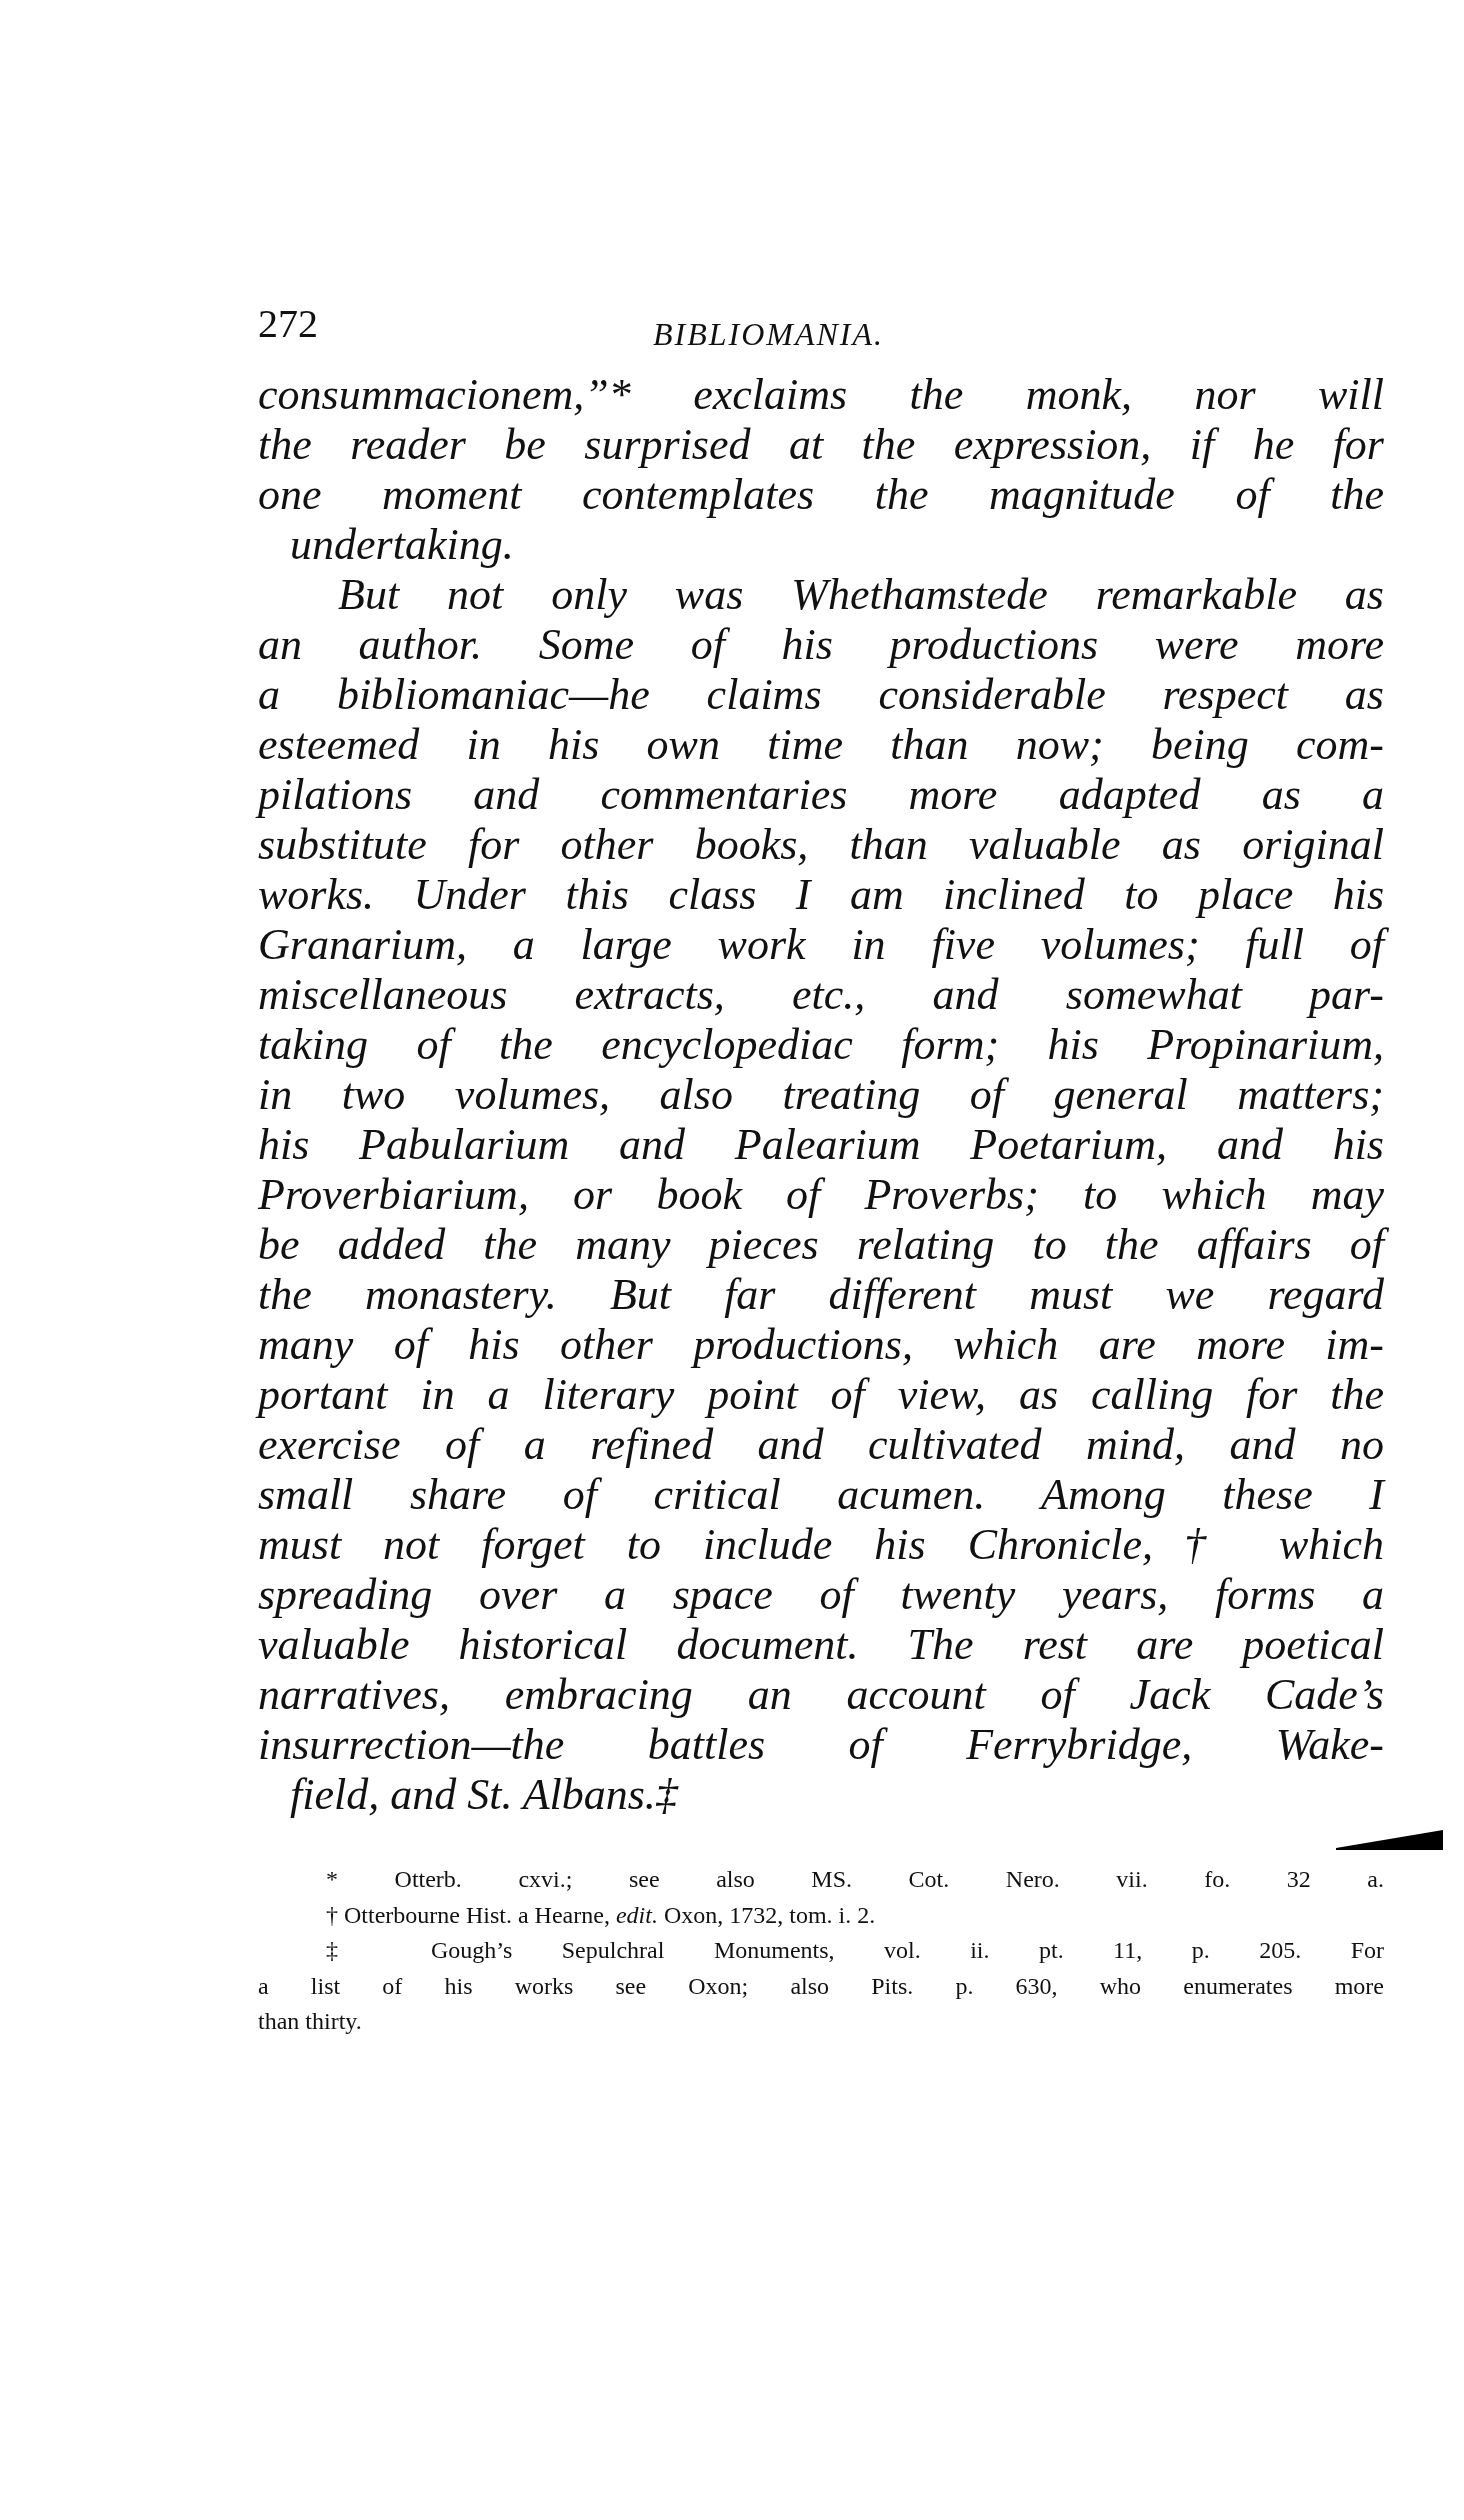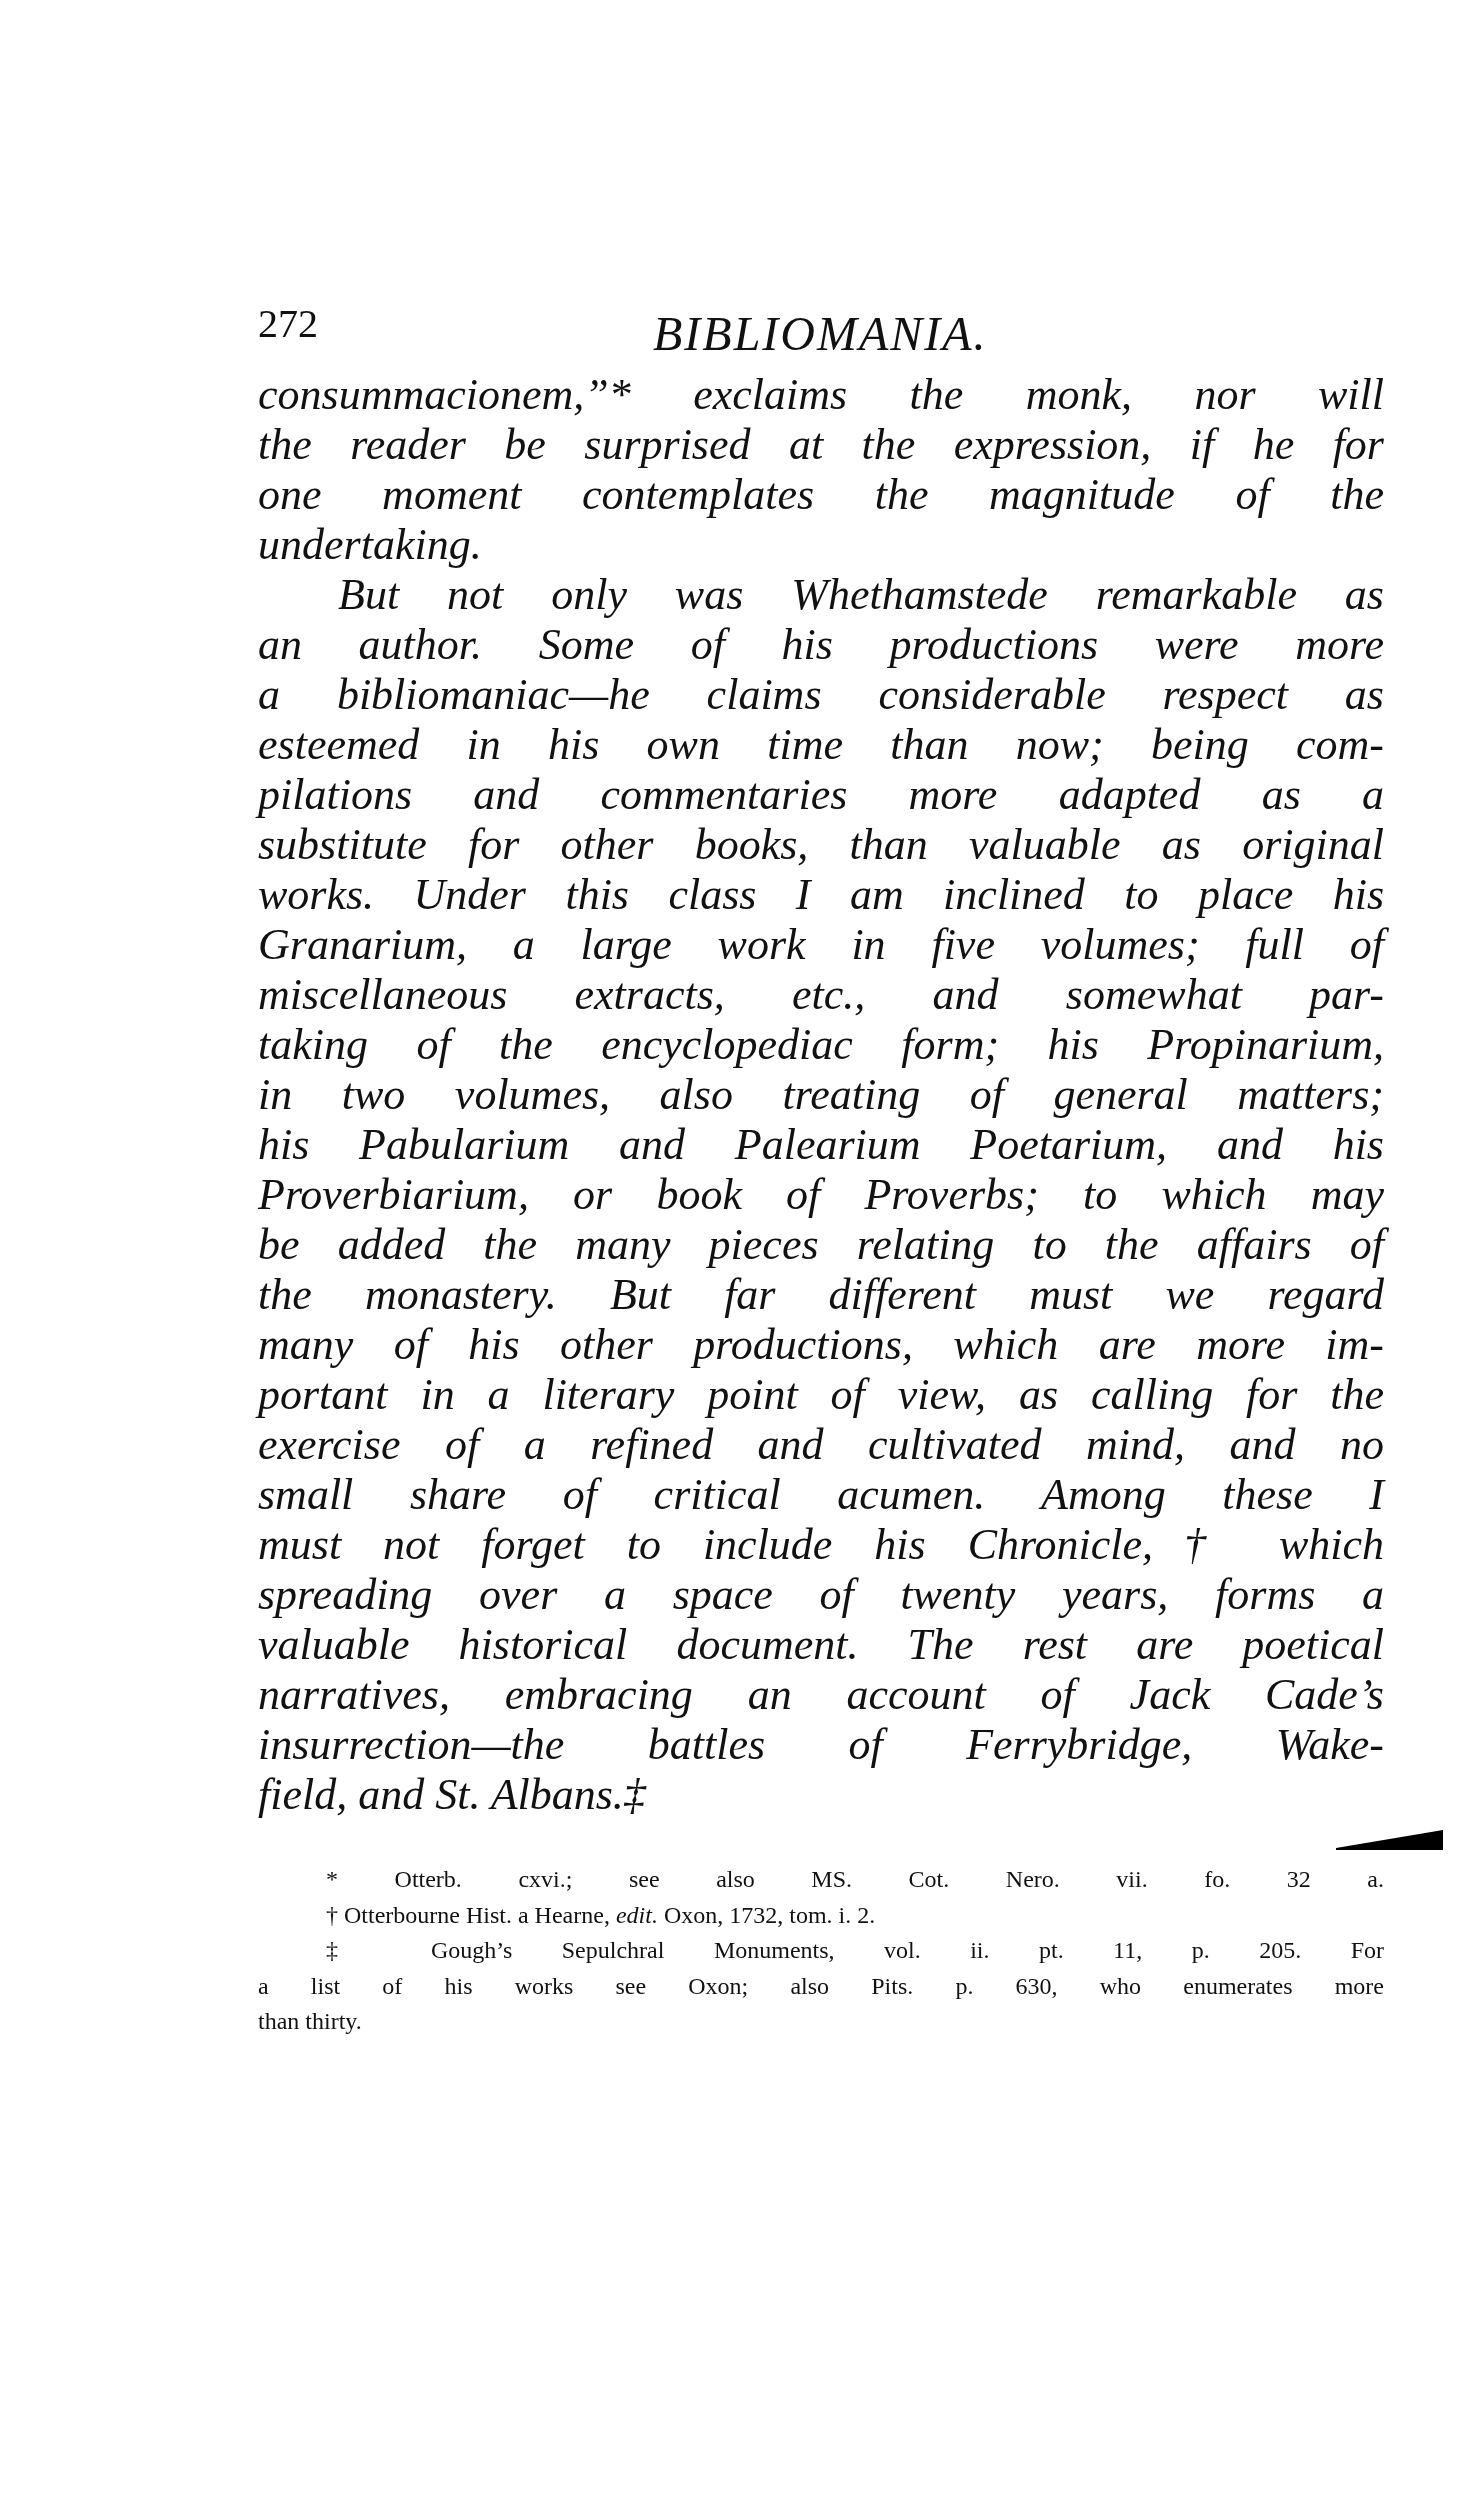--- a/index.html
+++ b/index.html
@@ -1,24 +1,24 @@
 <!DOCTYPE html>
 <html><head>
 <meta charset="utf-8">
 <style>
   html, body { margin: 0; padding: 0; background: #ffffff; }
   body { width: 1464px; height: 2520px; position: relative; overflow: hidden; }
   .page { position: absolute; left: 0; top: 0; width: 1464px; height: 1850px; background: #fff; color: #111; }
   .serif { font-family: "Liberation Serif", "DejaVu Serif", serif; }
   .header { position: absolute; top: 300px; left: 258px; width: 1126px; height: 50px; }
   .page-num { position: absolute; left: 0; top: 0; font-size: 40px; }
-  .running-title { position: absolute; left: 395px; top: 6px; font-size: 48px; font-style: italic; letter-spacing: 2px; }
+  .running-title { position: absolute; left: 395px; top: 16px; font-size: 32px; font-style: italic; letter-spacing: 2px; }
   .body { position: absolute; left: 258px; top: 370px; width: 1126px; }
   .line { height: 50px; line-height: 50px; font-size: 44px; white-space: nowrap; text-align: justify; text-align-last: justify; overflow: visible; font-style: italic; }
-  .line.last { text-align-last: left; }
+  .line.last { text-align-last: left; margin-left: 32px; }
   .line.indent { padding-left: 80px; }
   .footnotes { position: absolute; left: 258px; top: 1862px; width: 1126px; }
   .fn-line { height: 35.5px; line-height: 35.5px; font-size: 24px; white-space: nowrap; text-align: justify; text-align-last: justify; }
   .fn-line.indent { padding-left: 68px; }
   .fn-line.last { text-align-last: left; }
   .fn-line i { font-style: italic; }
   .edge-mark { position: absolute; right: 21px; bottom: 0; width: 107px; height: 20px; background: #000; clip-path: polygon(0 90%, 100% 0, 100% 100%, 0 100%); }
 </style>
 </head>
 <body>

